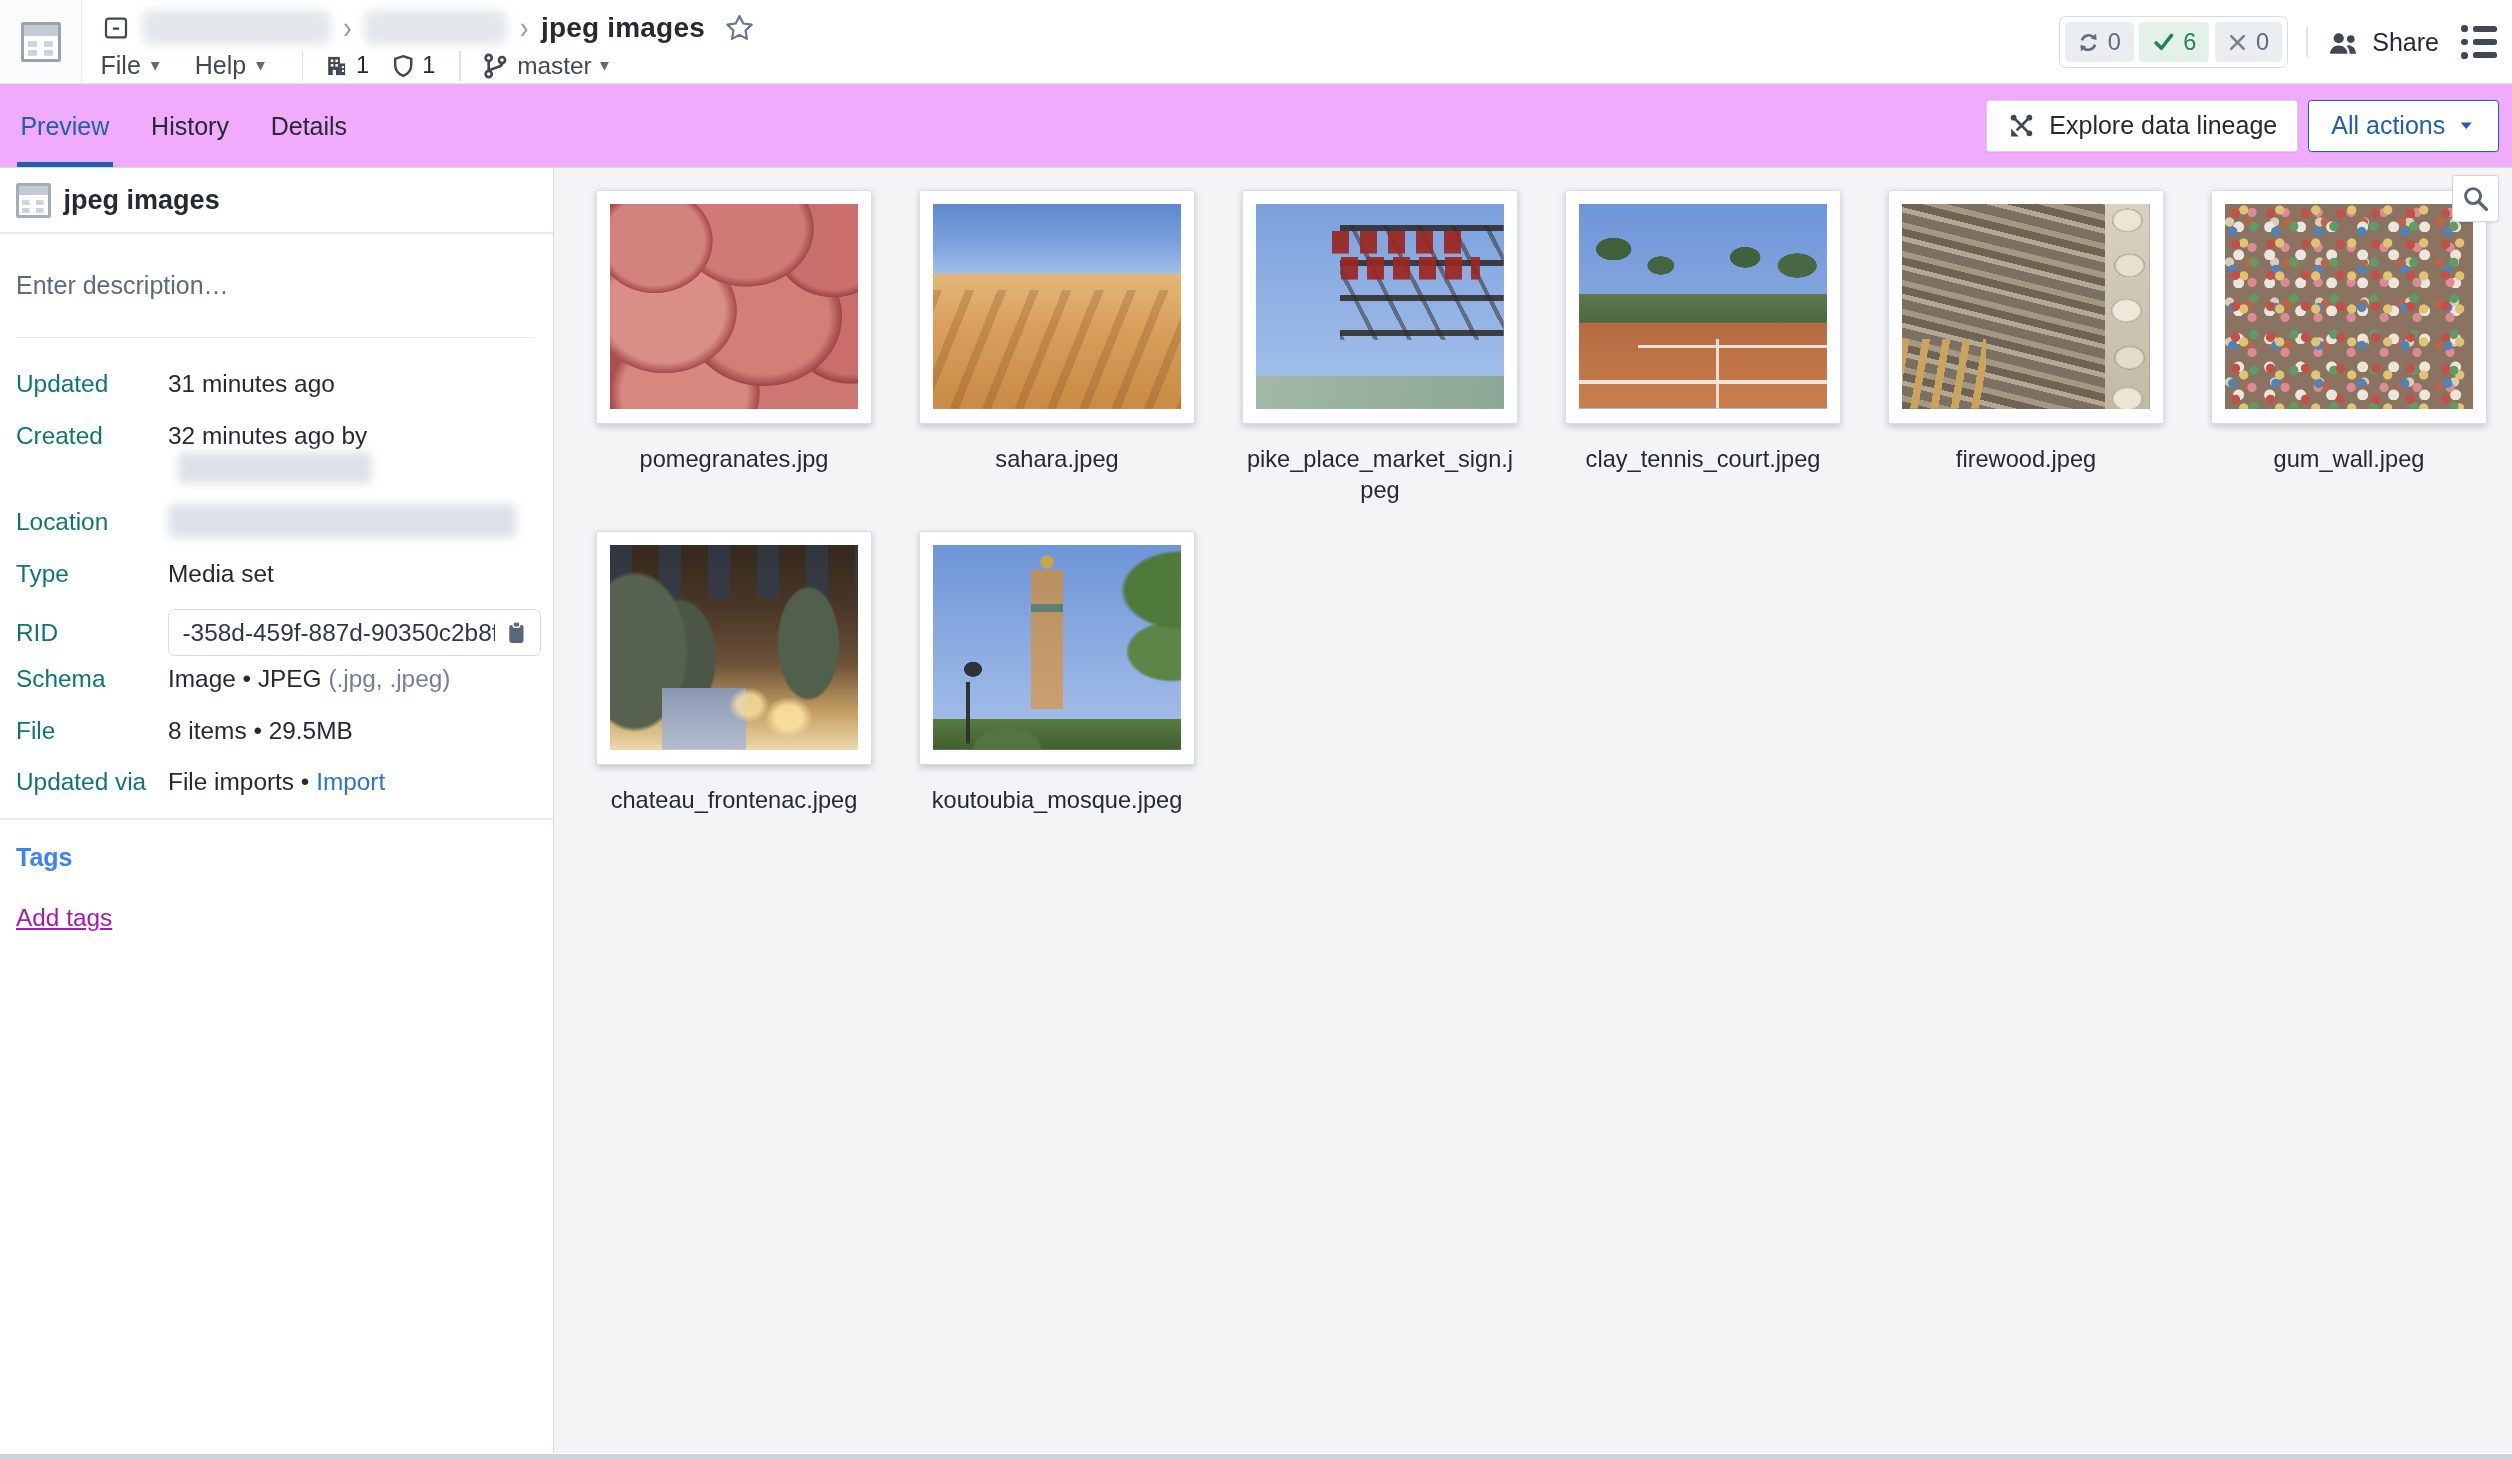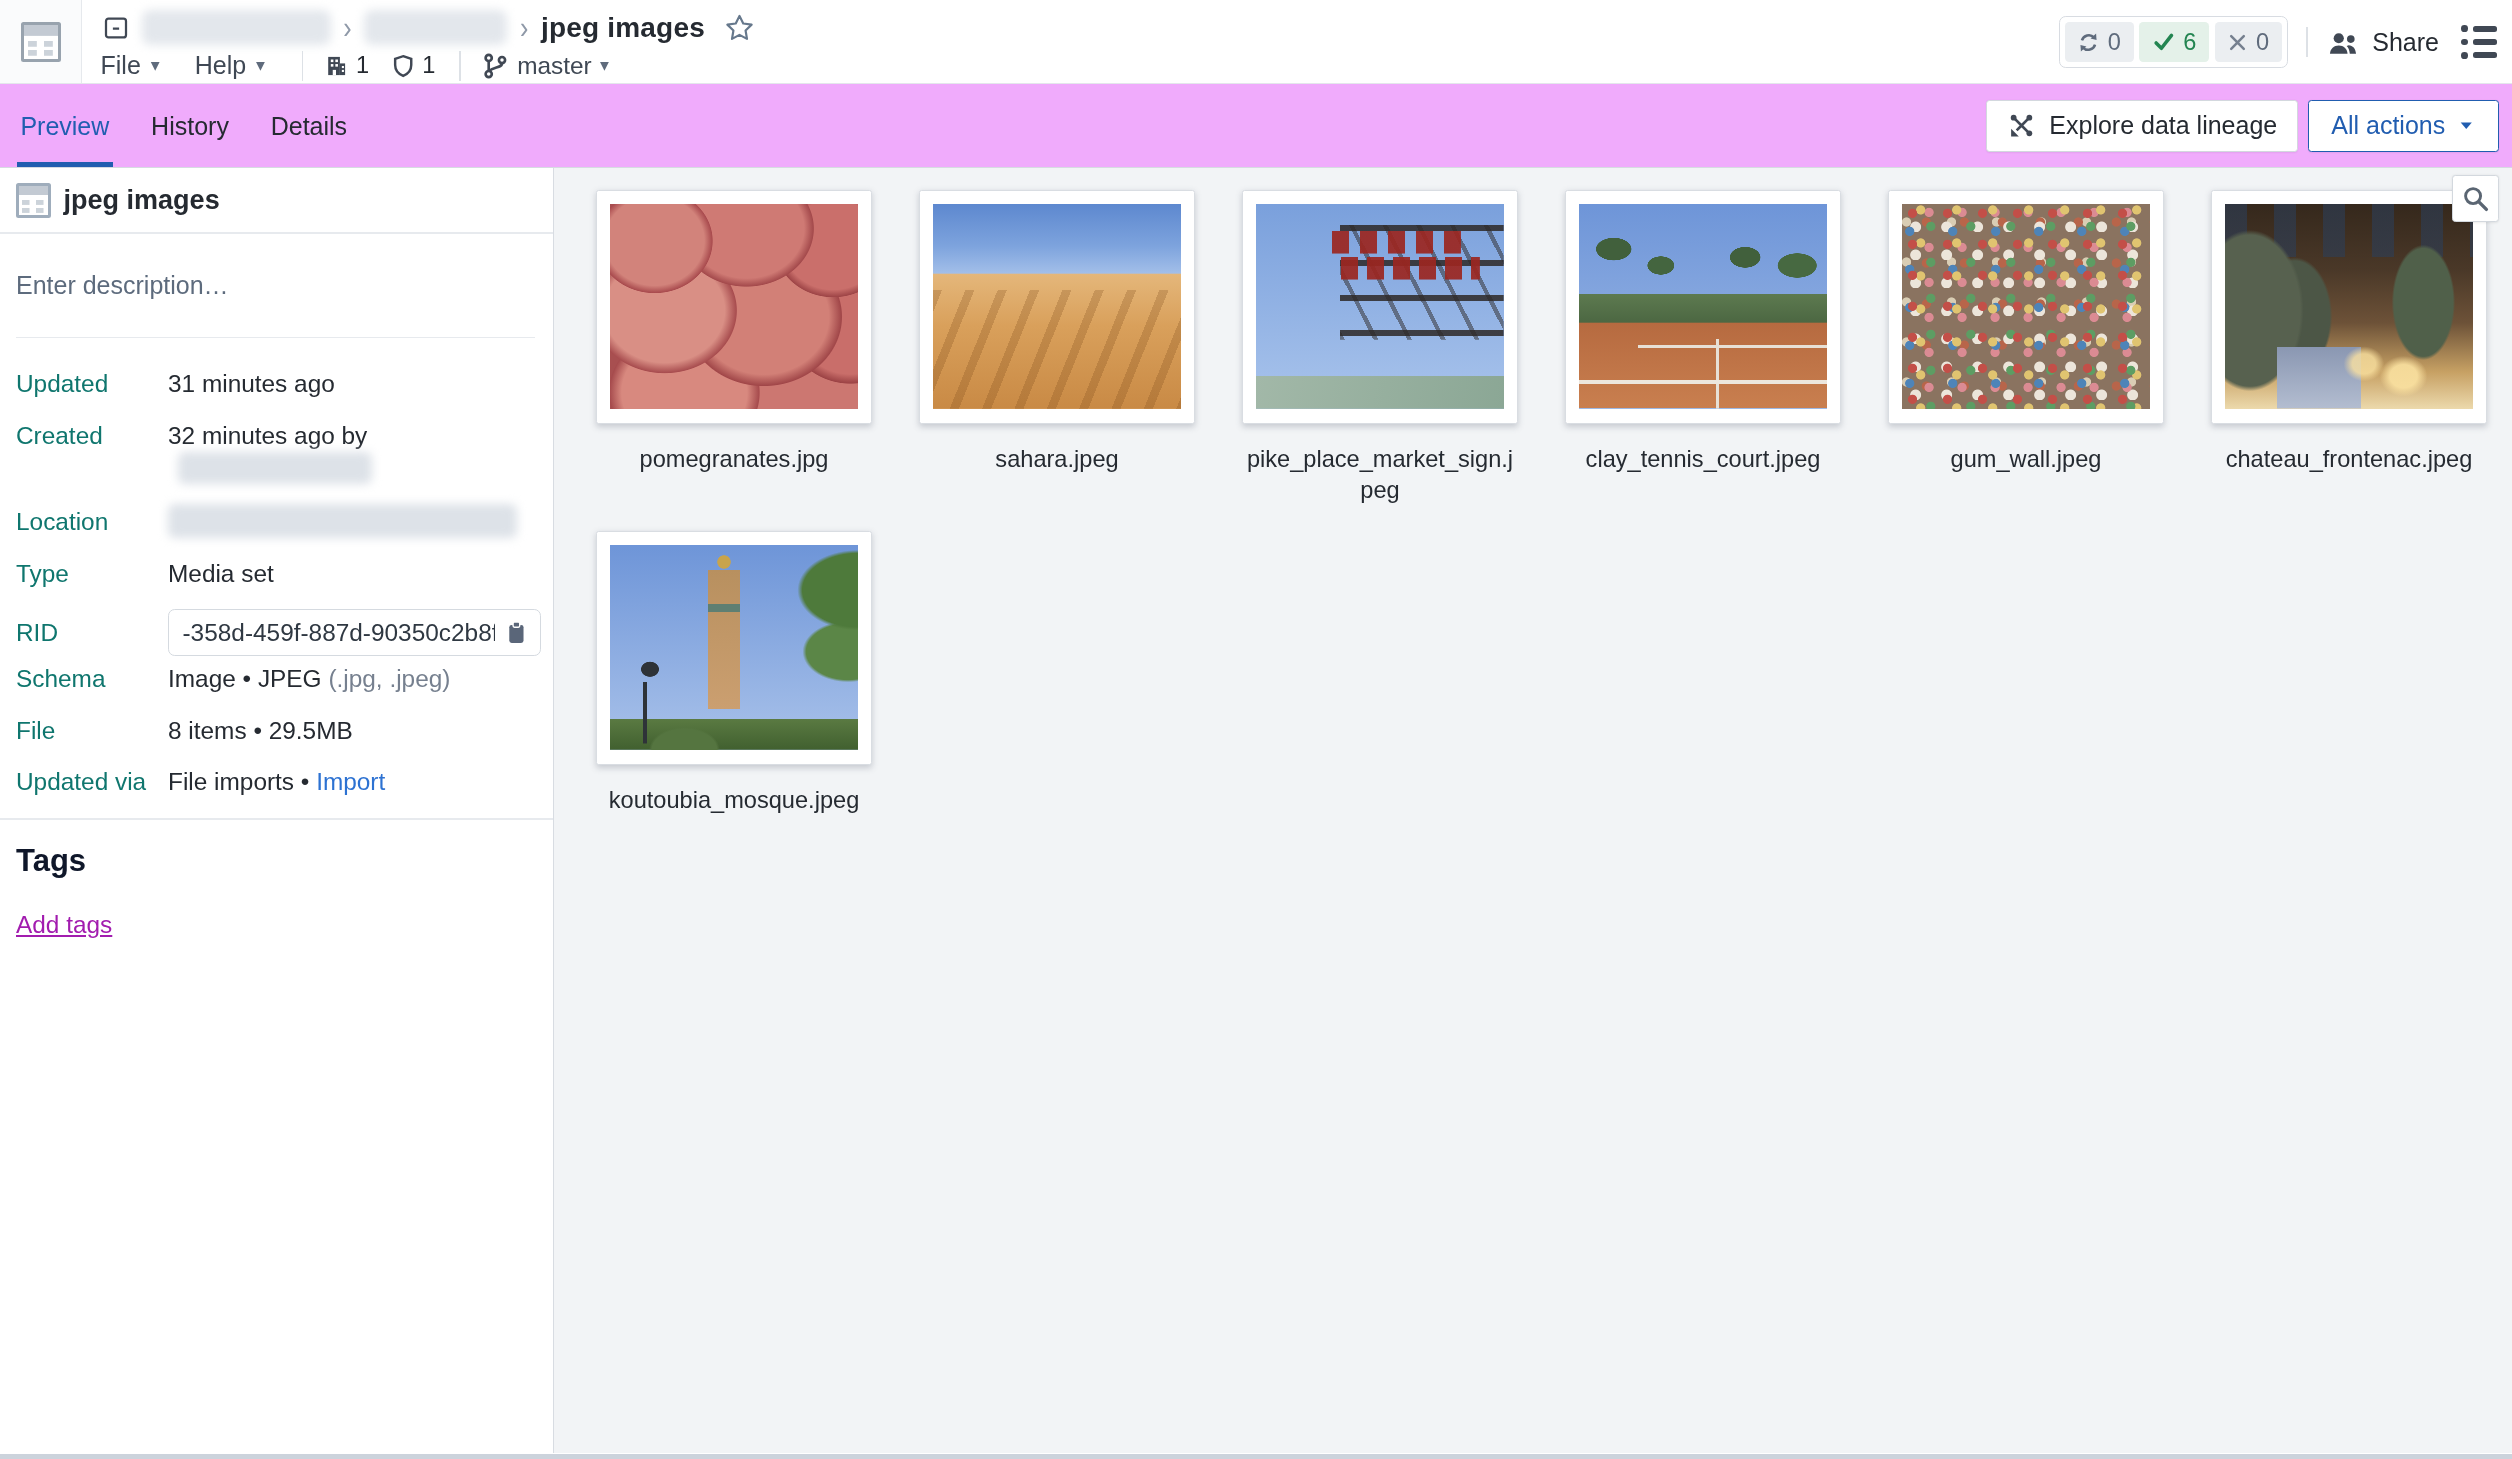--- a/index.html
+++ b/index.html
@@ -68,21 +68,21 @@
   .field-row.center { align-items:center; }
   .field-label { width:152px; flex:0 0 auto; font-size:24.4px; color:#0f766e; line-height:32px; }
   .field-value { font-size:24.4px; color:#252a31; line-height:32px; }
   .muted { color:#76808f; }
   .blur-pill { display:inline-block; vertical-align:-6.7px; width:194px; height:32px; border-radius:6.7px; background:#dde2e8; filter:blur(5px); }
   .blur-pill.loc { width:349px; height:34px; vertical-align:-8.4px; }
   .link { color:#2d72d2; cursor:pointer; }
   .rid-box { display:flex; align-items:center; gap:10px; width:373px; height:47px; border:1.7px solid #d5dae0;
     border-radius:6.7px; background:#fff; padding:0 11.8px 0 13.5px; }
   .rid-text { flex:1 1 auto; font-size:24.4px; color:#2f3842; white-space:nowrap; overflow:hidden; }
-  .tags-head { margin-top:23.6px; font-size:31px; font-weight:700; color:#0f172a; }
+  .tags-head { margin-top:23.6px; font-size:25px; font-weight:700; color:#3b82f6; }
   .add-tags { margin-top:32px; font-size:24.4px; color:#a21caf; text-decoration:underline; cursor:pointer; }
 
   
   .content { flex:1 1 auto; background:#f2f4f6; position:relative; overflow:hidden; }
   .search-btn { position:absolute; top:6.7px; right:13.5px; width:47px; height:47px; background:#fff;
     border:1.7px solid #d3d8de; border-radius:3.4px; display:flex; align-items:center; justify-content:center;
     box-shadow:0 0.8px 2.5px rgba(0,0,0,.08); }
   .gallery { padding:22px 0 0 42px; display:flex; flex-wrap:wrap; column-gap:47px; }
   .gallery-item { width:276px; margin-bottom:25px; }
   .media-card { width:276px; height:234px; background:#fff; border:1.7px solid #d9dde2; border-radius:2.5px;
@@ -426,20 +426,26 @@
           <div class="media-label">pike_place_market_sign.jpeg</div>
         </div>
         <div class="gallery-item">
           <div class="media-card">
             <div class="art art-clay"></div>
           </div>
           <div class="media-label">clay_tennis_court.jpeg</div>
         </div>
         <div class="gallery-item">
           <div class="media-card">
+            <div class="art art-firewood"></div>
+          </div>
+          <div class="media-label">firewood.jpeg</div>
+        </div>
+        <div class="gallery-item">
+          <div class="media-card">
             <div class="art art-gumwall"></div>
           </div>
           <div class="media-label">gum_wall.jpeg</div>
         </div>
         <div class="gallery-item">
           <div class="media-card">
             <div class="art art-chateau"></div>
           </div>
           <div class="media-label">chateau_frontenac.jpeg</div>
         </div>

